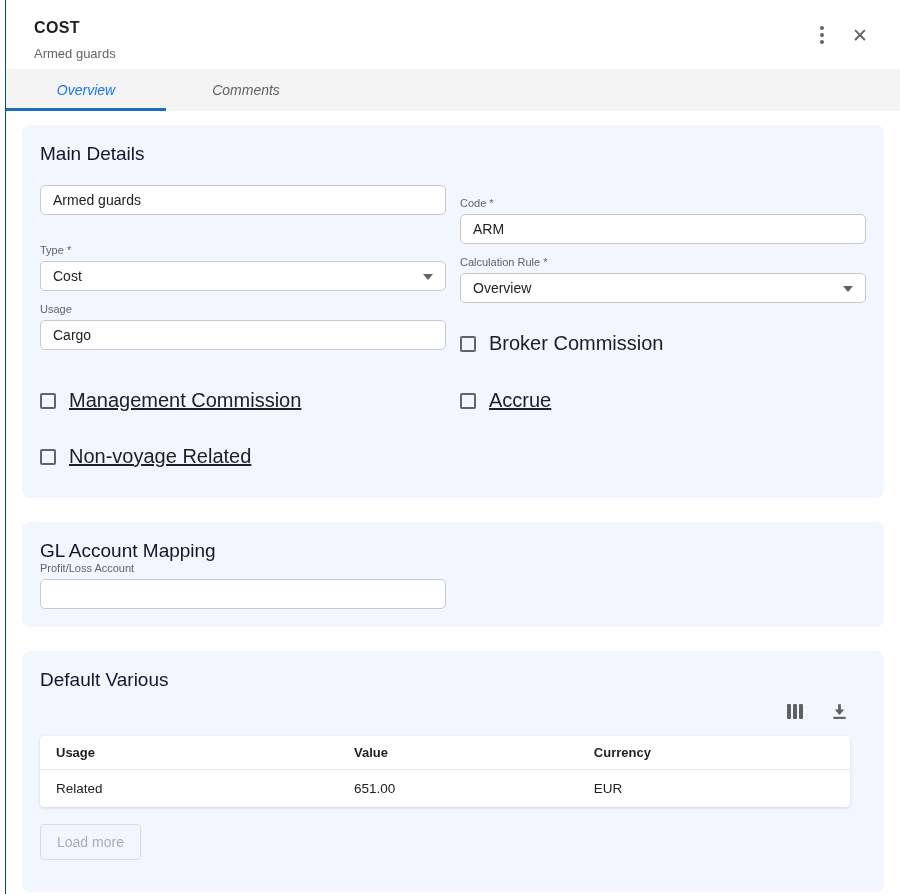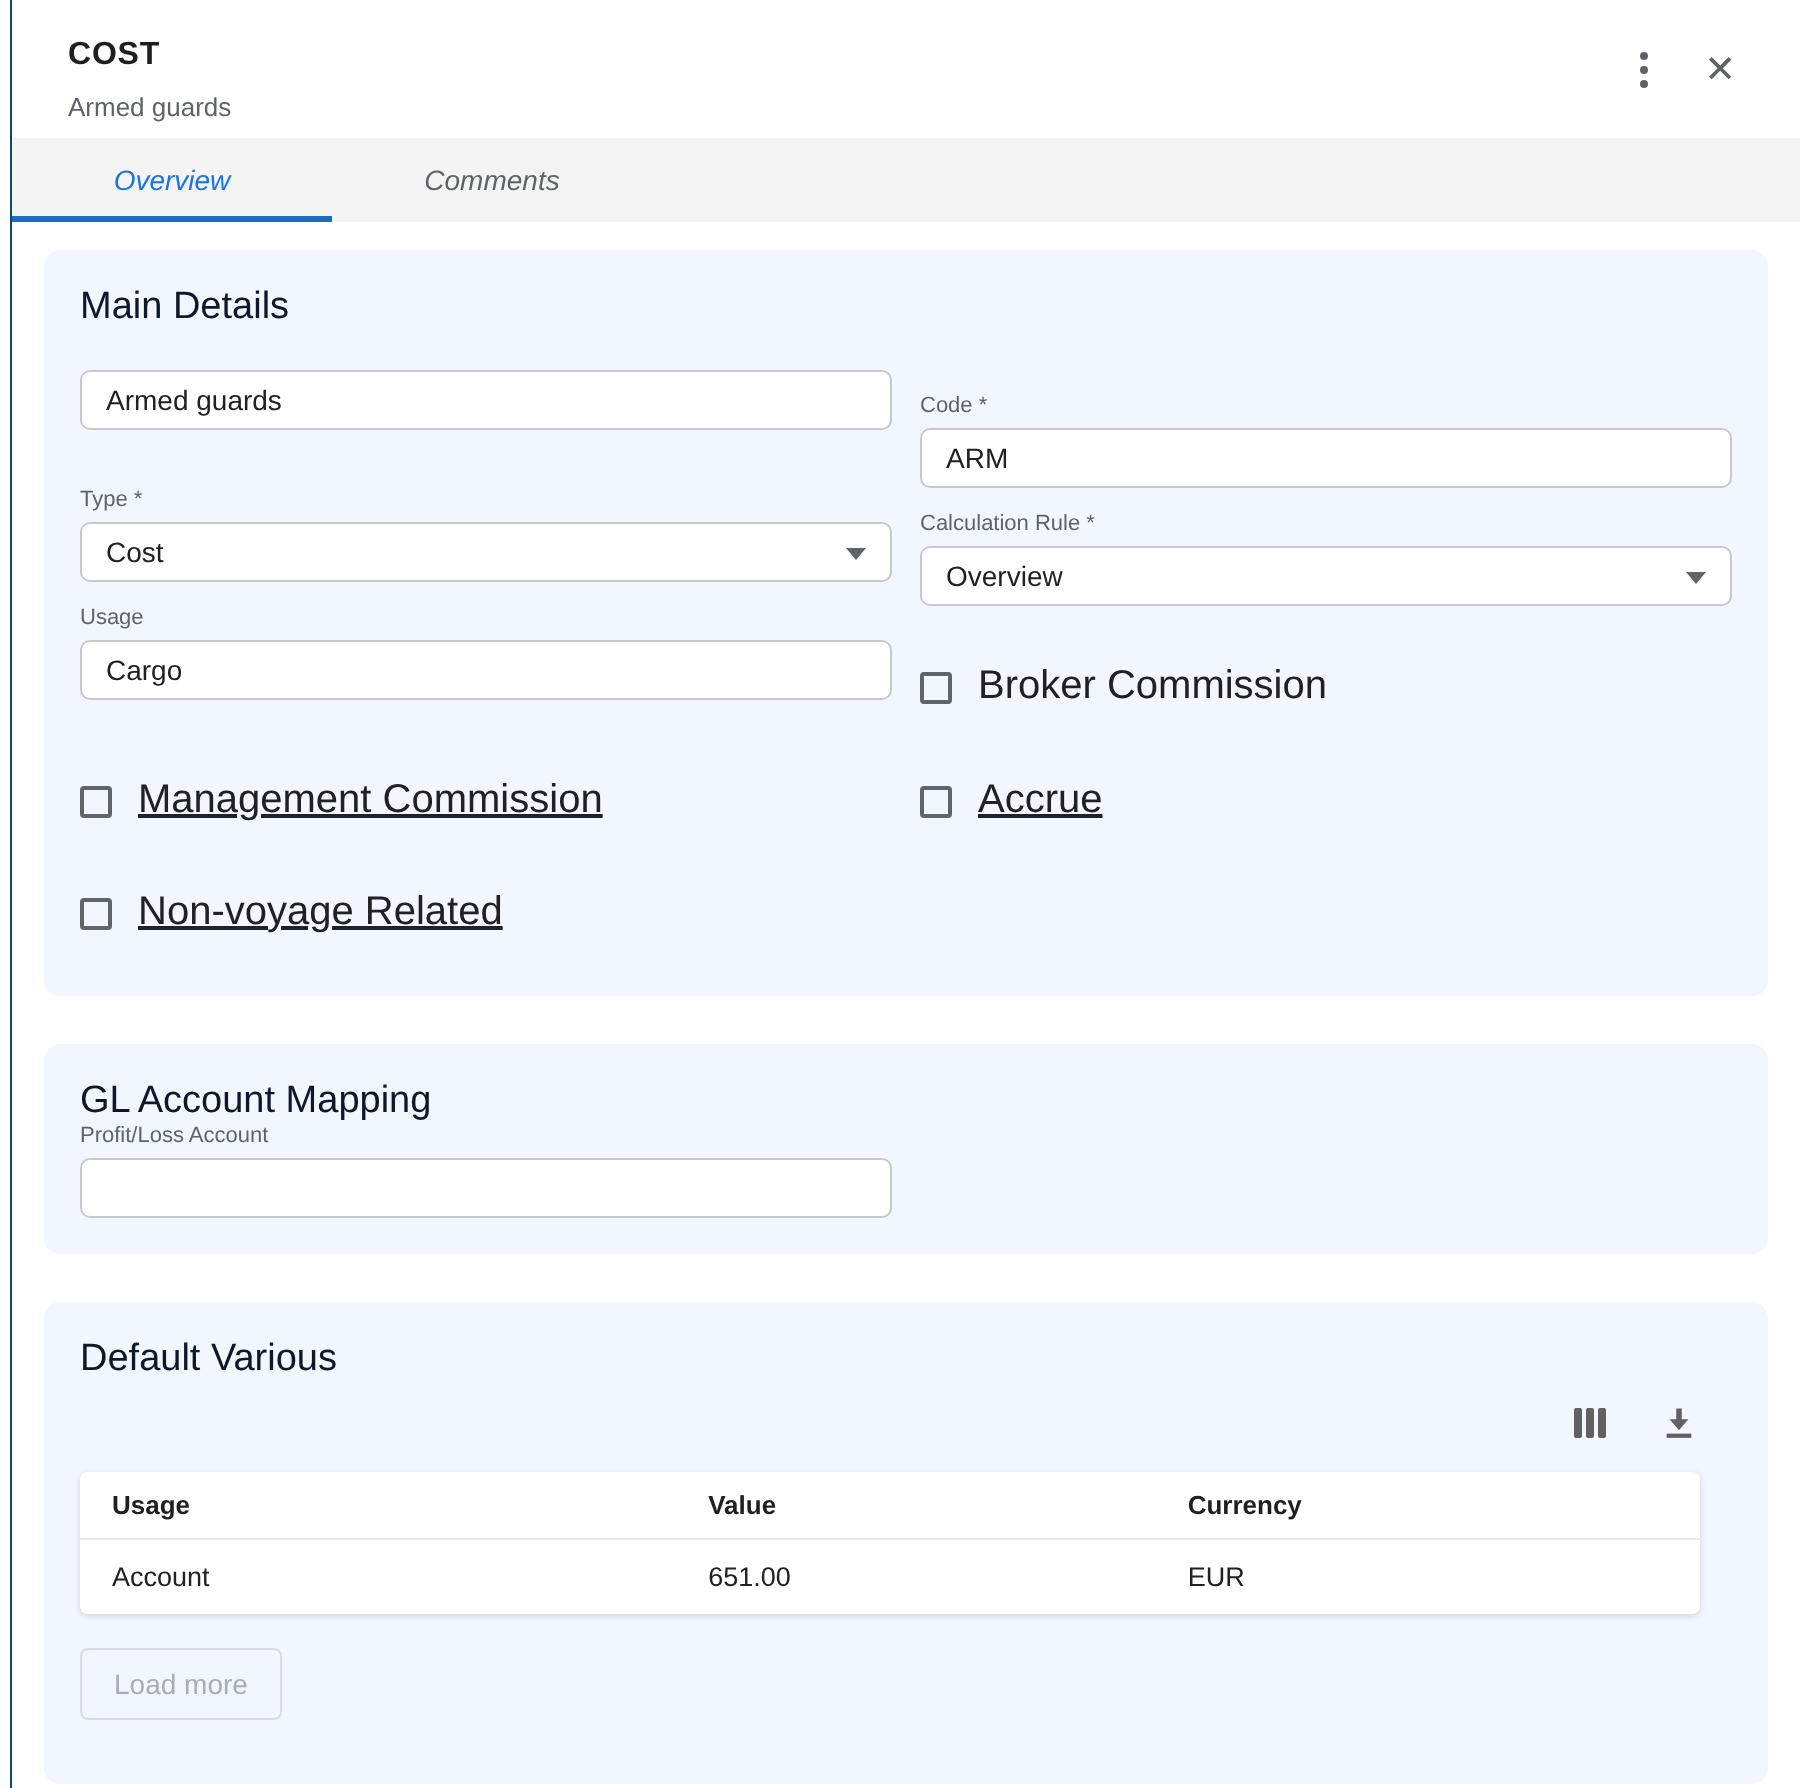--- a/index.html
+++ b/index.html
@@ -193,21 +193,21 @@
         </div>
       </div>
 
       <div class="tbl">
         <div class="trow head">
           <div class="tcell">Usage</div>
           <div class="tcell">Value</div>
           <div class="tcell">Currency</div>
         </div>
         <div class="trow data">
-          <div class="tcell">Account</div>
+          <div class="tcell">Related</div>
           <div class="tcell">651.00</div>
           <div class="tcell">EUR</div>
         </div>
       </div>
 
       <div class="loadmore-wrap">
         <button class="loadmore">Load more</button>
       </div>
     </div>
 

